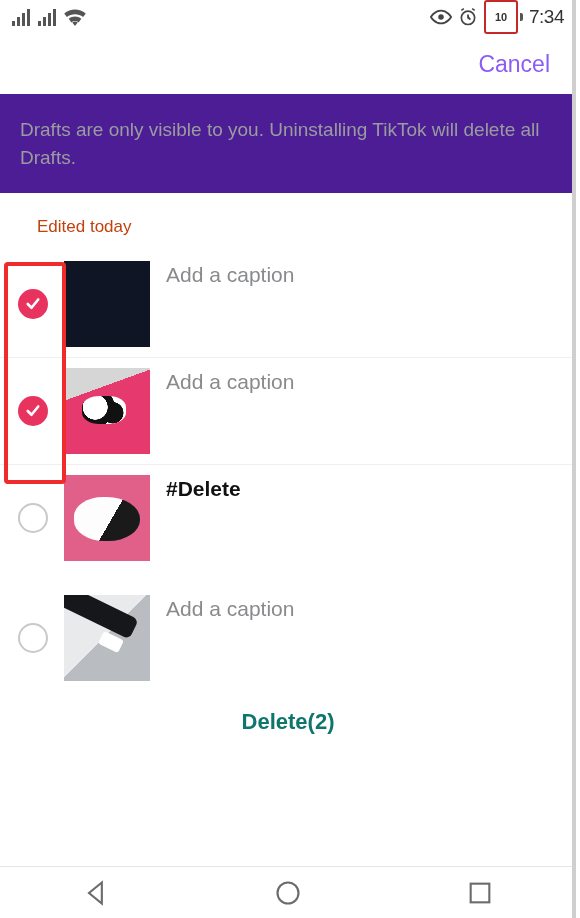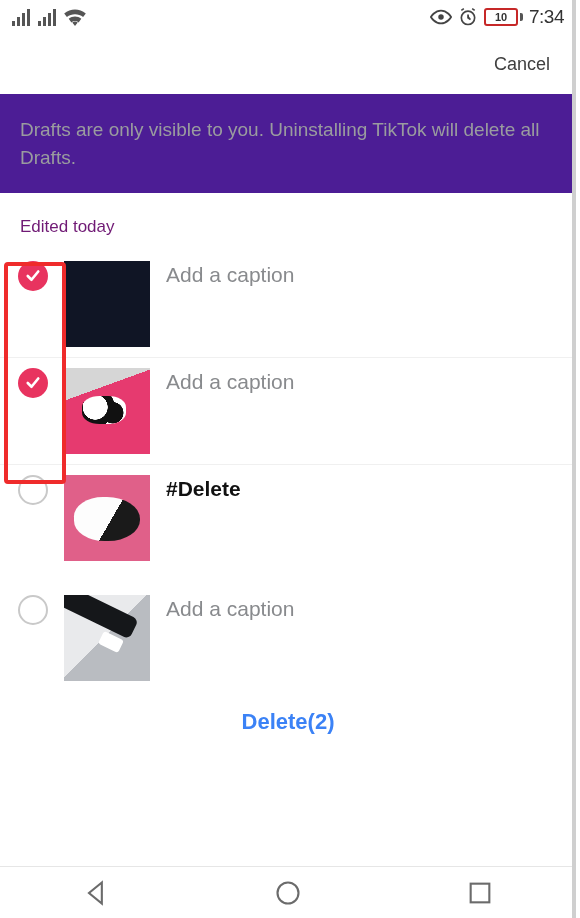--- a/index.html
+++ b/index.html
@@ -8,35 +8,35 @@
   .scroll-edge { position:absolute; right:0; top:0; width:4px; height:100%; background:#cfcfcf; }
 
   
   .status { height:34px; display:flex; align-items:center; padding:0 12px; justify-content:space-between; }
   .status-left, .status-right { display:flex; align-items:center; gap:8px; }
   .status-right { gap:6px; }
   .sig { display:flex; align-items:flex-end; gap:2px; height:18px; }
   .sig span { width:3px; background:#555; display:block; }
   .sig span:nth-child(1){height:5px}.sig span:nth-child(2){height:9px}.sig span:nth-child(3){height:13px}.sig span:nth-child(4){height:17px}
   .batt { display:flex; align-items:center; gap:2px; }
-  .batt-body { width:34px; height:18px; border:2px solid #c62828; border-radius:3px; position:relative; display:flex; align-items:center; justify-content:center; font-size:11px; font-weight:600; color:#333; }
+  .batt-body { width:34px; height:34px; border:2px solid #c62828; border-radius:3px; position:relative; display:flex; align-items:center; justify-content:center; font-size:11px; font-weight:600; color:#333; }
   .batt-tip { width:3px; height:8px; background:#555; border-radius:0 2px 2px 0; }
   .clock { font-size:19px; color:#333; letter-spacing:-0.5px; }
 
   
   .header { height:60px; display:flex; align-items:center; justify-content:flex-end; padding:0 26px; }
-  .cancel { font-size:18px; color:#404040; font-weight:400; }
+  .cancel { font-size:23px; color:#8b5cf6; font-weight:400; }
 
   
   .banner { background:#4c1d95; padding:22px 20px; font-size:19px; line-height:1.45; color:#9a9c9f; }
 
   
-  .section-title { font-size:17px; color:#701a75; padding:24px 20px 14px; }
+  .section-title { font-size:17px; color:#c2410c; padding:24px 37px 14px; }
 
-  .row { display:flex; padding:10px 20px 10px 18px; gap:16px; border-bottom:1px solid #f0f0f0; position:relative; }
+  .row { display:flex; align-items:center; padding:10px 20px 10px 18px; gap:16px; border-bottom:1px solid #f0f0f0; position:relative; }
   .row:last-child { border-bottom:none; }
 
   .check { width:30px; height:30px; border-radius:50%; flex:none; display:flex; align-items:center; justify-content:center; }
   .check.empty { border:2px solid #c9c9c9; background:#fff; }
   .check.filled { background:#e8335f; }
   .check.filled svg { width:18px; height:18px; }
 
   .thumb { width:86px; height:86px; flex:none; background:#101525; position:relative; overflow:hidden; }
   .thumb.pink { background:linear-gradient(160deg,#d6d6d6 0 28%,#e63a6f 28% 100%); }
   .thumb.pink::after{content:"";position:absolute;top:28px;left:18px;width:44px;height:28px;background:radial-gradient(circle at 30% 40%,#fff 0 35%,#111 36% 55%,transparent 56%),radial-gradient(circle at 70% 60%,#111 0 30%,#fff 31% 55%,transparent 56%);border-radius:40%;}
@@ -44,21 +44,21 @@
   .thumb.pet::after{content:"";position:absolute;top:22px;left:10px;width:66px;height:44px;background:linear-gradient(120deg,#fdfdfd 0 55%,#1a1a1a 55% 100%);border-radius:44% 50% 48% 46%;}
   .thumb.cable { background:linear-gradient(135deg,#e9eaec 0 48%,#b9bcc1 48% 100%); }
   .thumb.cable::before{content:"";position:absolute;top:6px;left:-6px;width:80px;height:22px;background:#15171a;transform:rotate(26deg);border-radius:6px;}
   .thumb.cable::after{content:"";position:absolute;top:40px;left:36px;width:22px;height:14px;background:#fff;transform:rotate(26deg);border-radius:3px;}
 
   .caption { font-size:21px; color:#888a8d; flex:1; align-self:flex-start; padding-top:2px; }
   .caption.bold { color:#111; font-weight:700; }
 
   .divider-gap { height:14px; }
 
-  .delete-bar { text-align:center; padding:18px 0 10px; font-size:22px; font-weight:700; color:#3b82f6; }
+  .delete-bar { text-align:center; padding:18px 0 10px; font-size:22px; font-weight:700; color:#0f766e; }
 
   
   .hl { position:absolute; left:4px; top:262px; width:62px; height:222px; border:4px solid #ef2b2b; border-radius:4px; pointer-events:none; }
 
   
   .nav { position:absolute; bottom:0; left:0; width:576px; height:52px; border-top:1px solid #e6e6e6; background:#fff; display:flex; align-items:center; justify-content:space-around; }
   .nav svg { width:28px; height:28px; }
 </style>
 </head>
 <body>

